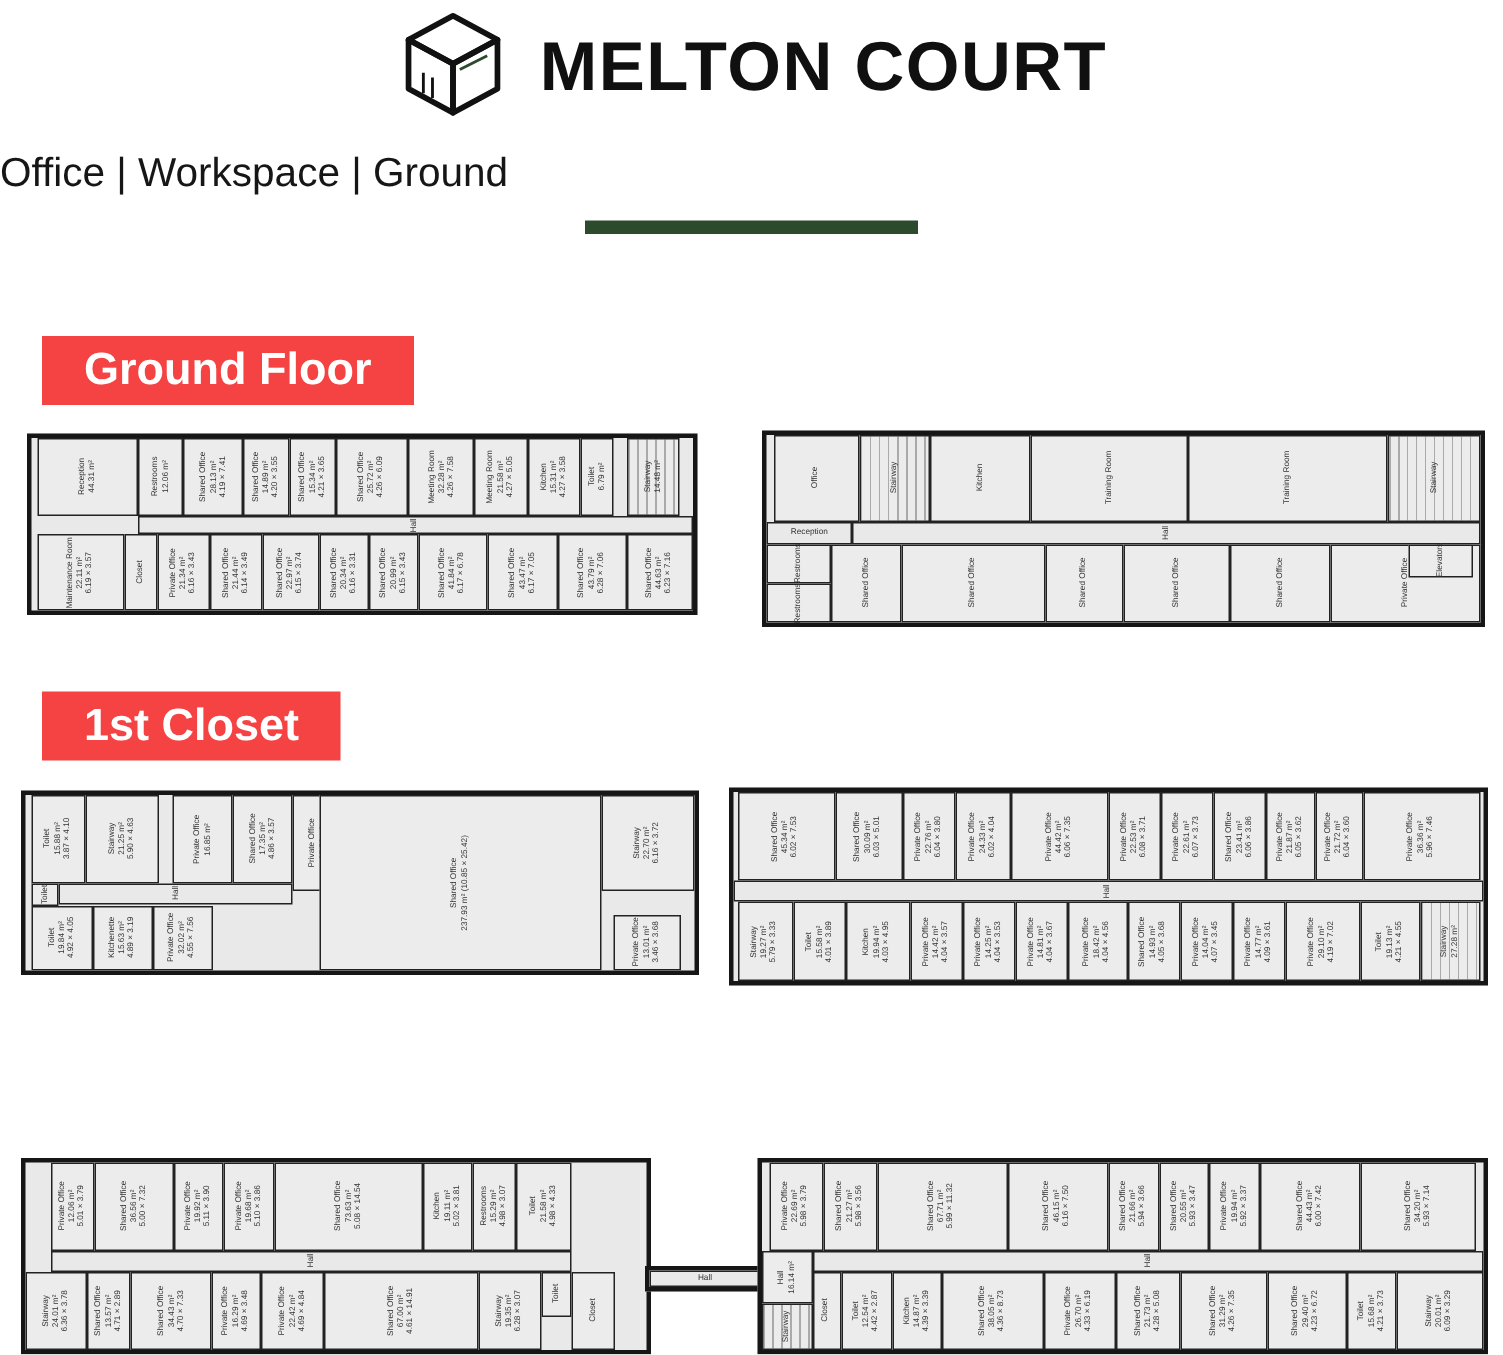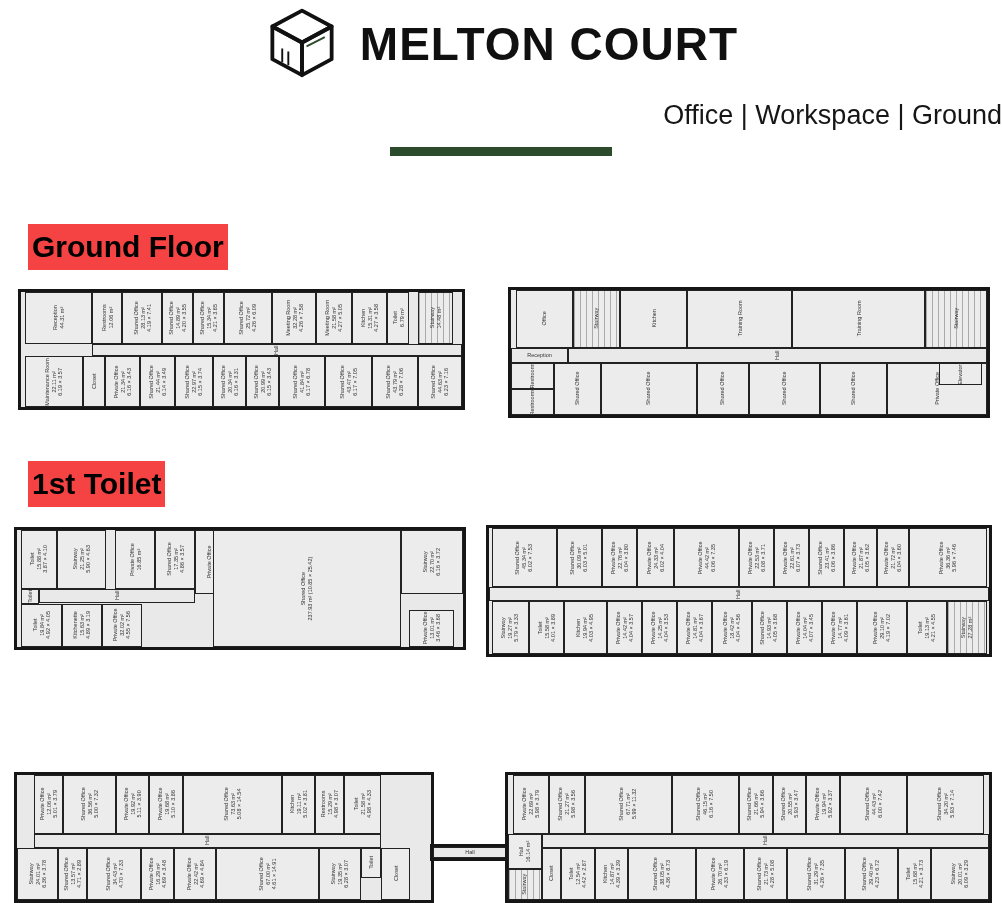--- a/index.html
+++ b/index.html
@@ -1,29 +1,29 @@
 <!DOCTYPE html>
 <html><head>
 <meta charset="utf-8">
 <style>
   html,body{margin:0;padding:0;background:#ffffff;}
   #page{position:relative;width:1002px;height:903px;background:#fff;overflow:hidden;
         font-family:"Liberation Sans","DejaVu Sans",sans-serif;}
 
   
-  .header{position:absolute;left:0;top:0;width:100%;text-align:right;}
+  .header{position:absolute;left:0;top:0;width:100%;text-align:left;}
   .brandrow{display:flex;align-items:center;justify-content:center;gap:20px;margin-top:6px;}
   .cube{width:76px;height:76px;}
   .brand-title{font-size:46px;font-weight:800;letter-spacing:1px;color:#101010;}
   .subtitle{margin-top:18px;font-size:27px;color:#161616;}
   .divider{margin:16px auto 0 auto;width:222px;height:9px;background:#2c4a2c;}
 
   
-  .floor-label{position:absolute;background:#f54242;color:#000000;font-weight:800;
-               font-size:30px;line-height:46px;padding:0 4px;white-space:nowrap;}
+  .floor-label{position:absolute;background:#f54242;color:#ffffff;font-weight:800;
+               font-size:30px;line-height:46px;padding:0 28px;white-space:nowrap;}
 
   
   .plan{position:absolute;background:#e9e9e9;border:3px solid #161616;box-sizing:border-box;}
   .room{position:absolute;background:#ececec;border:1.5px solid #222;box-sizing:border-box;}
   .room.hallband{background:#e9e9e9;}
   .room.stairs{background-image:repeating-linear-gradient(90deg,#aaa 0 1px,transparent 1px 6px);}
   .rlabel{position:absolute;left:0;top:0;right:0;bottom:0;display:flex;
           align-items:center;justify-content:center;pointer-events:none;}
   .rtext{font-size:5.5px;line-height:1.2;color:#333;text-align:center;}
   .rtext.rot{transform:rotate(-90deg);}
@@ -43,21 +43,21 @@
         <path d="M24 56 L24 74 M32 60 L32 78" stroke="#111" stroke-width="2.5"></path>
         <path d="M56 53 L80 41" stroke="#2c4a2c" stroke-width="2.5"></path>
       </svg>
       <div class="brand-title">MELTON COURT</div>
     </div>
     <div class="subtitle">Office | Workspace | Ground</div>
     <div class="divider"></div>
   </div>
 
   <div class="floor-label" style="left:28px;top:224px">Ground Floor</div>
-  <div class="floor-label" style="left:28px;top:461px">1st Toilet</div>
+  <div class="floor-label" style="left:28px;top:461px">1st Closet</div>
 
   <div id="plans">
       <div class="plan" style="left: 18px; top: 289px; width: 447px; height: 121px;">
         <div class="room" style="left: 1%; top: 0%; width: 15%; height: 45%;">
           <div class="rlabel">
             <div class="rtext rot">
               <div>Reception</div>
               <div>44.31 m²</div>
             </div>
           </div>

